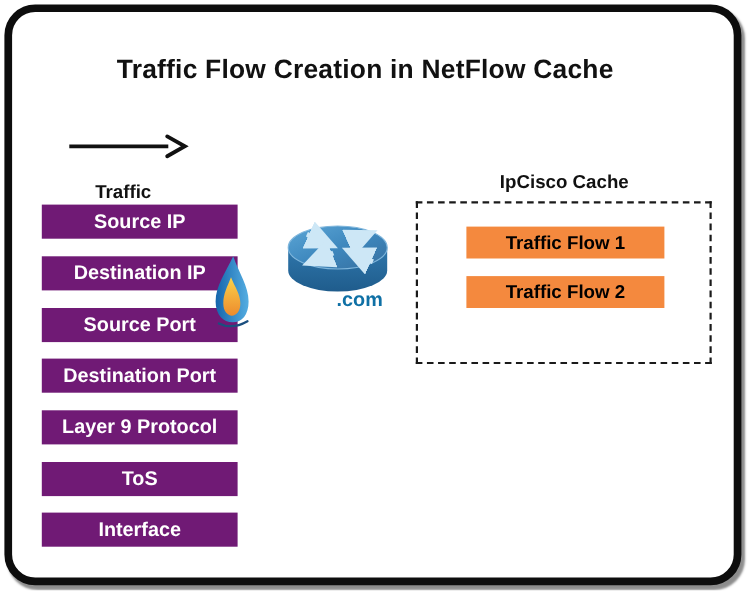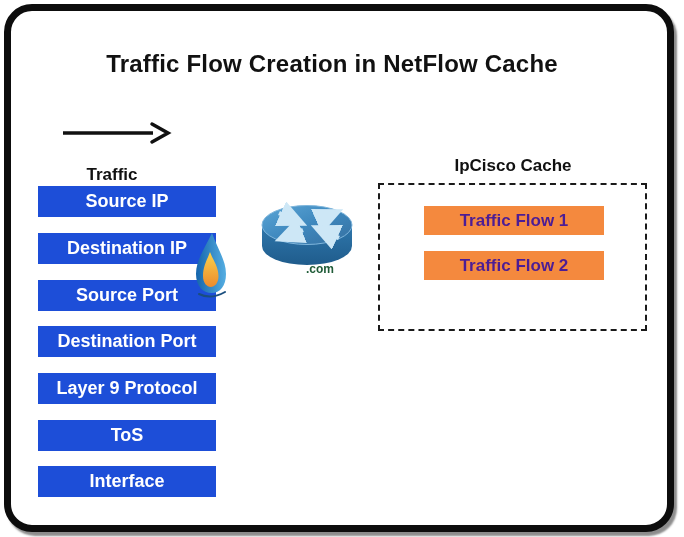--- a/index.html
+++ b/index.html
@@ -16,50 +16,50 @@
     position:absolute;left:0;top:50px;width:664px;text-align:center;
     font-size:24px;font-weight:bold;color:#111111;letter-spacing:0.2px;
   }
   .traffic-arrow{position:absolute;left:60px;top:120px;width:112px;height:26px;}
   .traffic-label{
     position:absolute;left:62px;top:147px;width:100px;text-align:center;
     font-size:17px;font-weight:bold;color:#111111;margin-top:18px;
   }
   .field{
     position:absolute;left:38px;width:178px;height:31px;
-    background:#1d4ed8;color:#ffffff;font-size:18px;font-weight:bold;
+    background:#701a75;color:#ffffff;font-size:18px;font-weight:bold;
     text-align:center;line-height:31px;
   }
   .router-icon{position:absolute;left:259px;top:200px;width:96px;height:72px;}
   .router-label{
     position:absolute;left:252px;top:284px;width:110px;text-align:center;
     font-size:18px;font-weight:bold;color:#111111;line-height:27px;white-space:pre-line;
   }
   .cache-title{
     position:absolute;left:378px;top:156px;width:270px;text-align:center;
     font-size:17px;font-weight:bold;color:#111111;
   }
   .cache-box{
     position:absolute;left:378px;top:183px;width:265px;height:144px;
     border:2px dashed #1a1a1a;background:transparent;
   }
   .flow{
     position:absolute;left:424px;width:180px;height:29px;
-    background:#F4893E;color:#4c1d95;font-size:17px;font-weight:bold;
+    background:#F4893E;color:#000000;font-size:17px;font-weight:bold;
     text-align:center;line-height:29px;
   }
   .watermark{position:absolute;left:195px;top:232px;width:145px;height:70px;z-index:5;}
   .wm-drop{position:absolute;left:0;top:0;width:32px;height:68px;}
   .wm-brand{
     position:absolute;left:30px;top:14px;font-size:27px;font-weight:bold;
     color:#2E74BC;letter-spacing:-1.5px;opacity:0.95;
   }
   .wm-suffix{
-    position:absolute;left:111px;top:30px;font-size:12px;font-weight:bold;
-    color:#14532d;opacity:0.95;
+    position:absolute;left:111px;top:30px;font-size:18px;font-weight:bold;
+    color:#0369a1;opacity:0.95;
   }
 </style>
 </head>
 <body>
 
 <div class="canvas">
   <div class="frame"></div>
 
   <div class="page-title">Traffic Flow Creation in NetFlow Cache</div>
 

